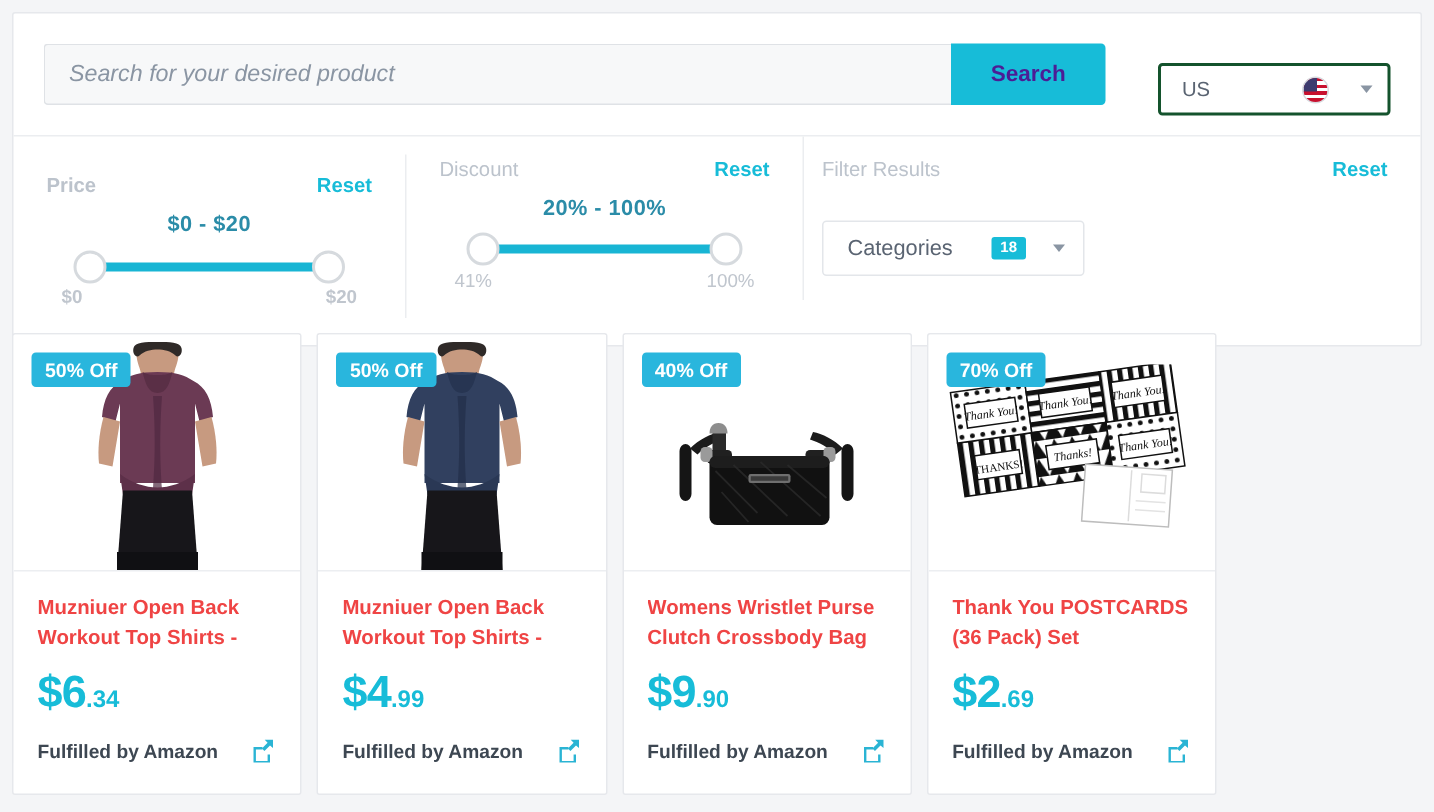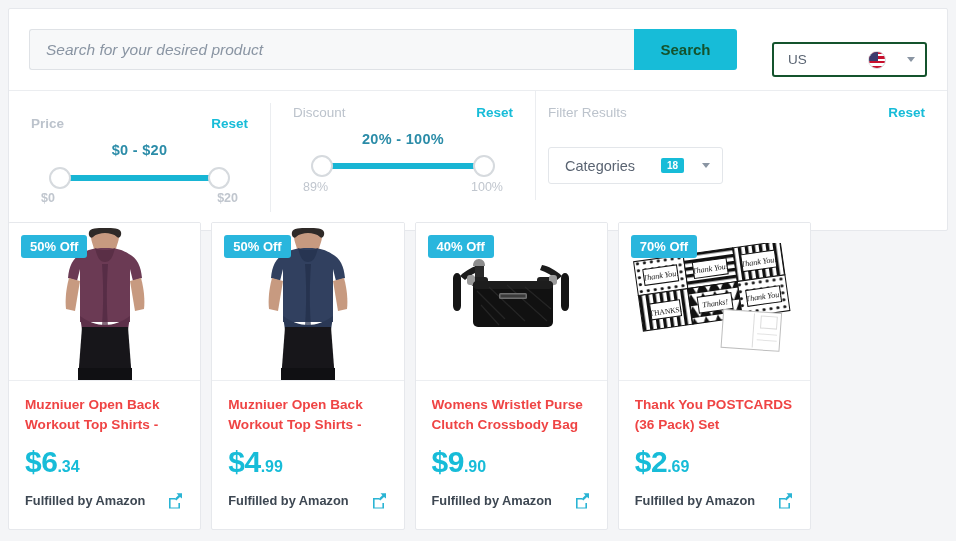--- a/index.html
+++ b/index.html
@@ -44,21 +44,21 @@
     color: #8a95a3;
     font-family: "Liberation Sans", sans-serif;
     outline: none;
   }
   .search-input::placeholder { color: #8a95a3; font-style: italic; opacity: 1; }
   .search-btn {
     width: 103px;
     background: #17bcd8;
     border: none;
     border-radius: 0 3px 3px 0;
-    color: #14532d;
+    color: #4c1d95;
     font-size: 15px;
     font-weight: bold;
     cursor: pointer;
     font-family: "Liberation Sans", sans-serif;
   }
   .country-select {
     position: absolute; right: 20px; top: 33px;
     width: 155px; height: 35px;
     border: 2px solid #14532d;
     border-radius: 3px;
@@ -230,21 +230,21 @@
           <span class="flabel">Discount</span>
           <span class="freset">Reset</span>
         </div>
         <div class="range-val">20% - 100%</div>
         <div class="slider">
           <div class="track"></div>
           <div class="knob left"></div>
           <div class="knob right"></div>
         </div>
         <div class="range-ends">
-          <span>89%</span>
+          <span>41%</span>
           <span>100%</span>
         </div>
       </div>
 
       <div class="fcol results">
         <div class="fhead">
           <span class="flabel">Filter Results</span>
           <span class="freset">Reset</span>
         </div>
         <div class="dd-wrap">
@@ -321,21 +321,21 @@
             <svg width="17" height="17" viewBox="0 0 17 17">
               <path d="M2 6h6v1.6H3.6v7.8h7.8V11H13v5.4H2z" fill="#2ab4d4"></path>
               <path d="M9.5 1.2 15 1.2 15 6.6 13 5 9.3 8.6 7.6 7 11.4 3.2z" fill="#2ab4d4"></path>
             </svg>
           </span>
         </div>
       </div>
     </div>
 
     <div class="card">
-      <div class="thumb" style="align-items:center">
+      <div class="thumb" style="">
         <span class="off-badge">40% Off</span>
         <svg class="art" width="168" height="110" viewBox="0 0 168 110">
           <path d="M30 26c-2 0-4 2-4 5v28c0 3 2 5 4 5s4-2 4-5V31c0-3-2-5-4-5z" fill="#151515"></path>
           <path d="M138 26c-2 0-4 2-4 5v28c0 3 2 5 4 5s4-2 4-5V31c0-3-2-5-4-5z" fill="#151515"></path>
           <path d="M33 29c6-6 14-10 20-11l2 5c-6 2-12 5-17 10z" fill="#1b1b1b"></path>
           <path d="M135 29c-6-6-14-10-20-11l-2 5c6 2 12 5 17 10z" fill="#1b1b1b"></path>
           <rect x="48" y="14" width="9" height="20" rx="3" fill="#2a2a2a"></rect>
           <path d="M52 12c4 0 6 3 6 7h-12c0-4 2-7 6-7z" fill="#8d8d8d"></path>
           <rect x="44" y="30" width="17" height="9" rx="3" fill="#202020"></rect>
           <rect x="110" y="30" width="17" height="9" rx="3" fill="#202020"></rect>

